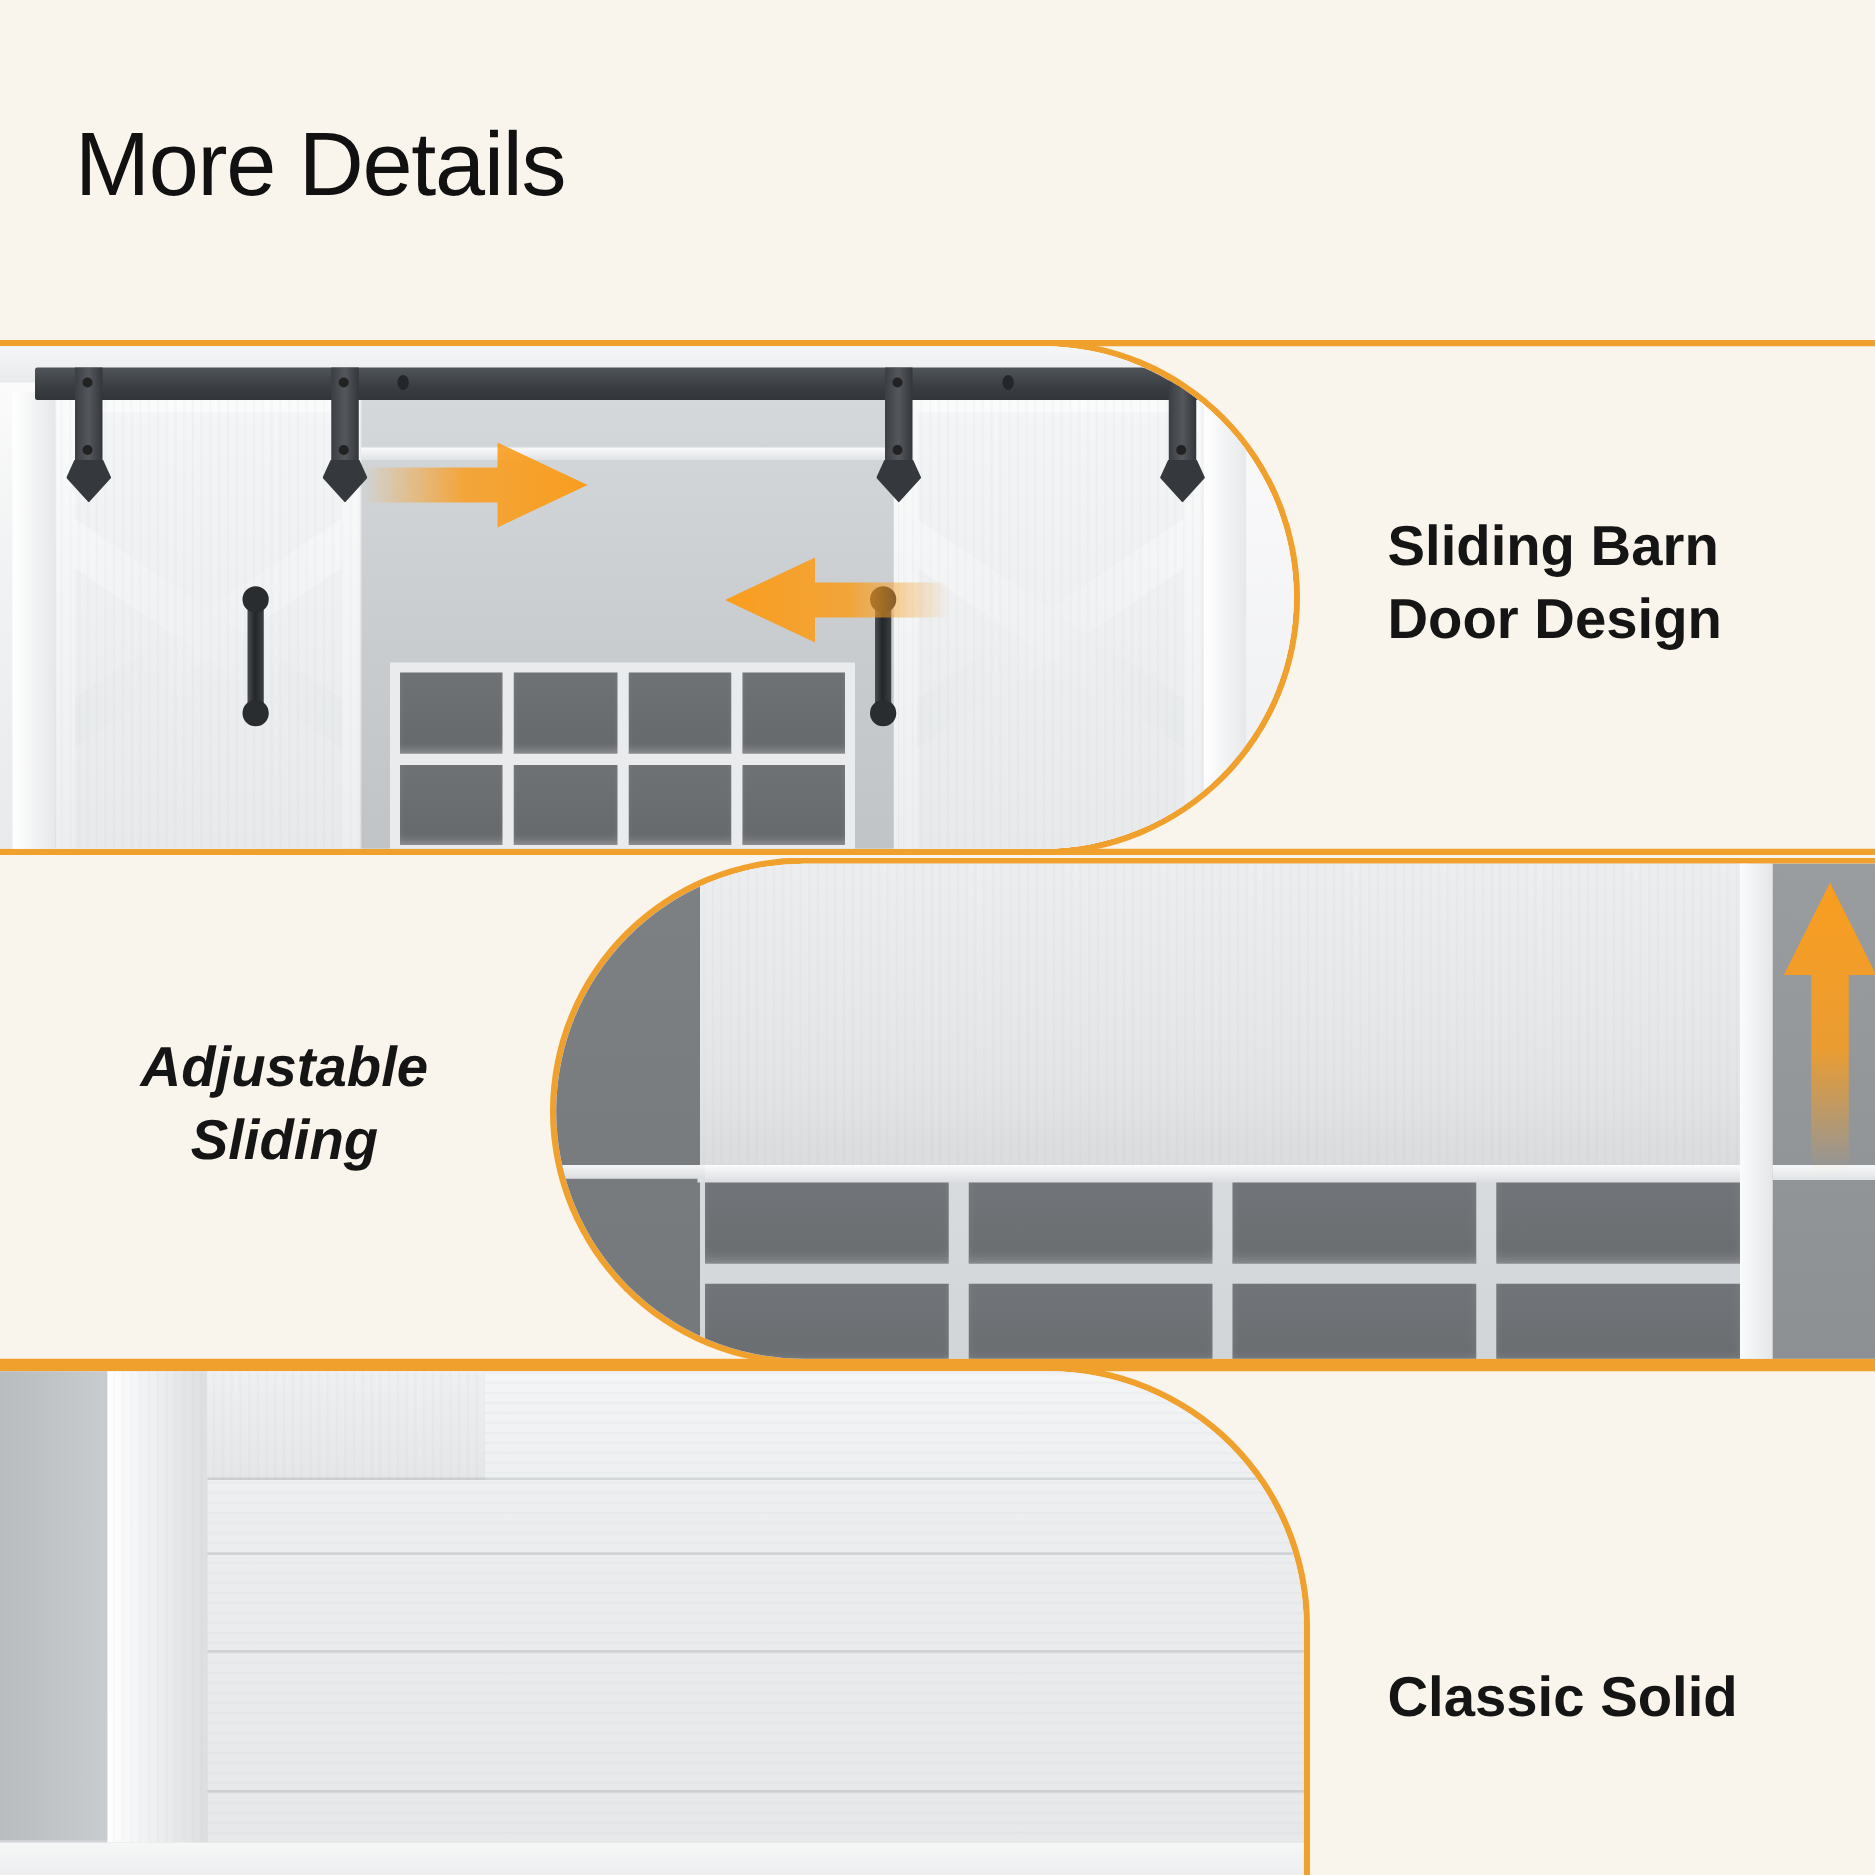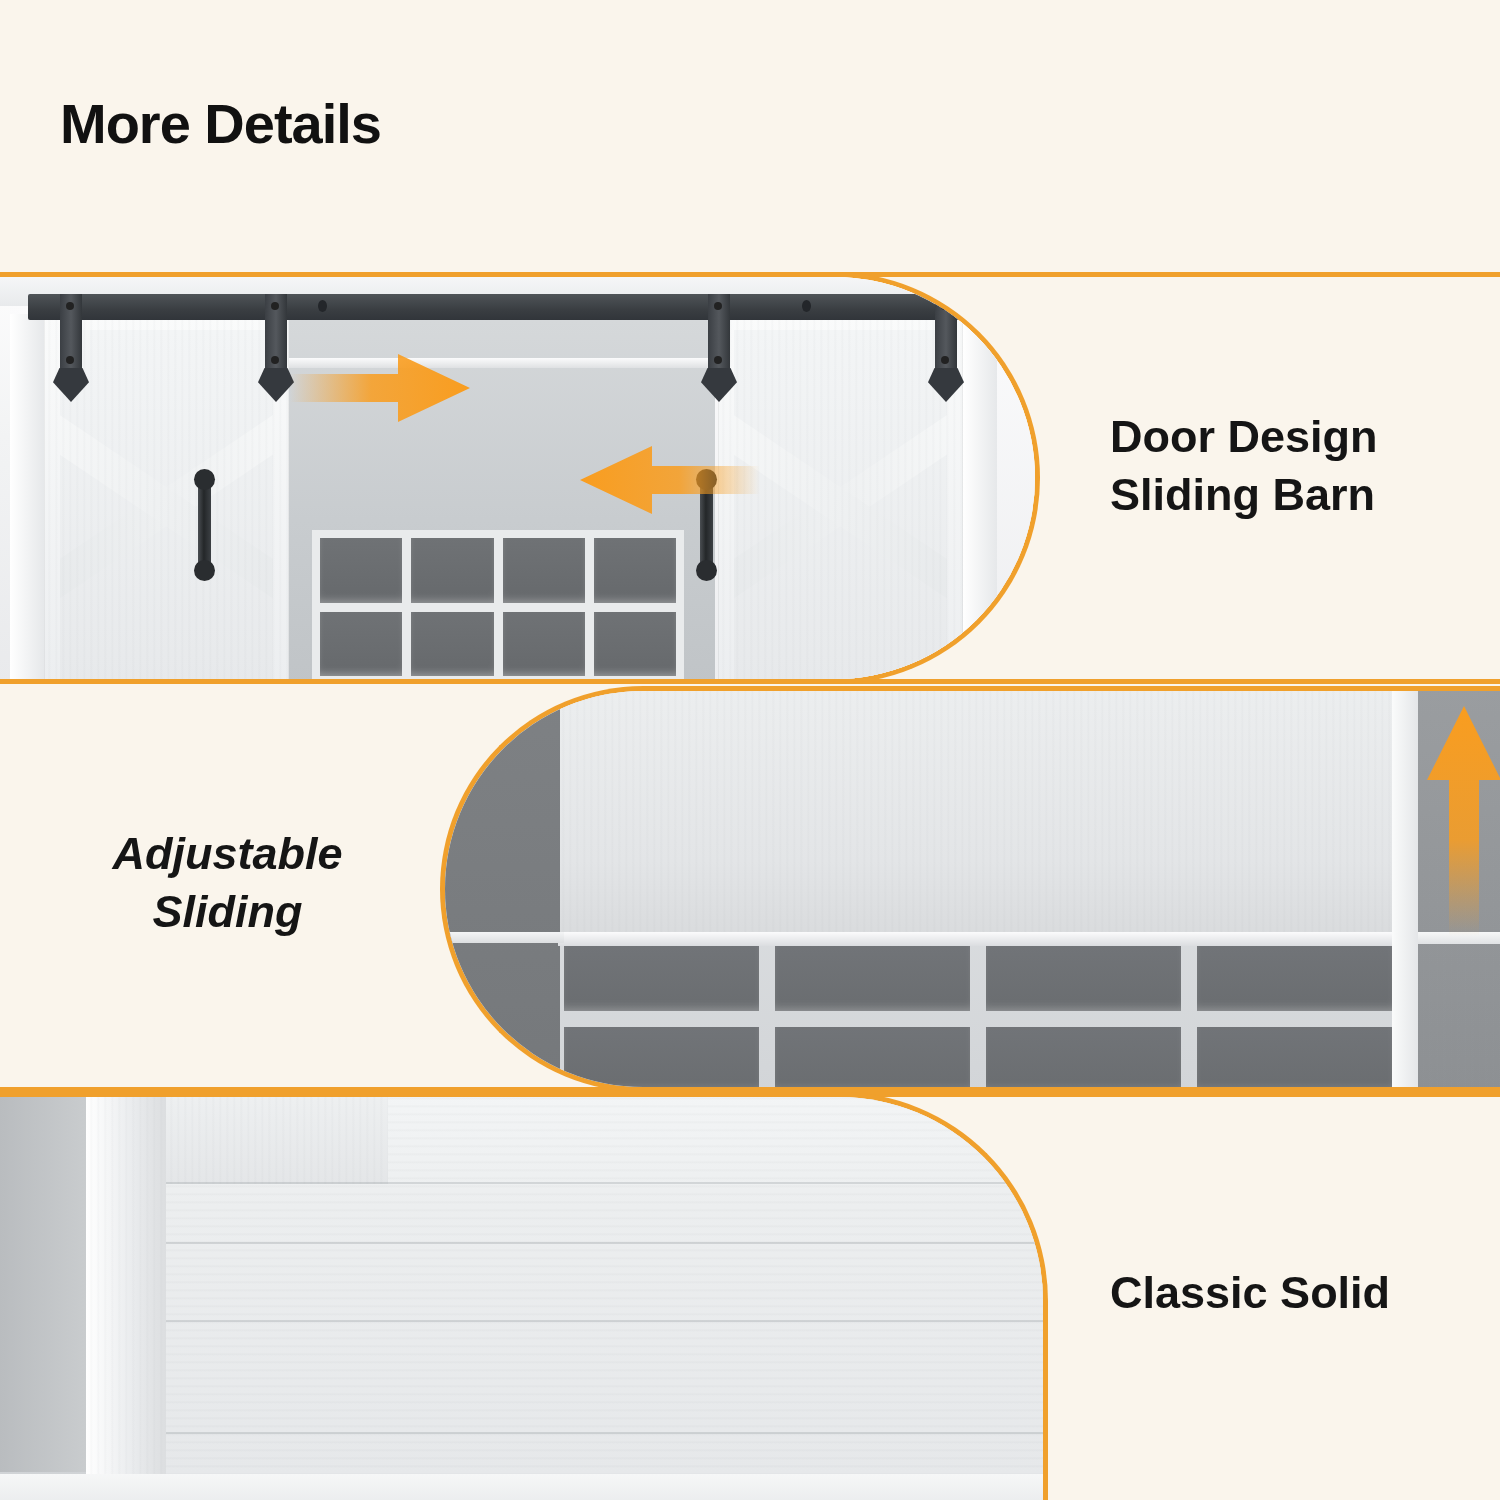--- a/index.html
+++ b/index.html
@@ -8,35 +8,35 @@
     background:#faf5ec;
     font-family:"Liberation Sans",sans-serif;
     overflow:hidden;
     position:relative;
   }
   #stage{position:absolute;inset:0;width:1500px;height:1500px;}
 
   
   .title{
     position:absolute;left:60px;top:96px;
-    font-size:56px;font-weight:700;color:#111111;
+    font-size:72px;font-weight:400;color:#111111;
     letter-spacing:-1px;line-height:1;
     white-space:nowrap;
   }
 
   
   .label{
     position:absolute;
     font-size:45px;font-weight:700;color:#151515;
     line-height:1.28;
   }
   .label .ln{display:block;}
   .label-1{left:1110px;top:408px;text-align:left;}
   .label-2{left:55px;top:825px;width:345px;text-align:center;font-style:italic;}
-  .label-3{left:1110px;top:1264px;text-align:center;}
+  .label-3{left:1110px;top:1329px;text-align:center;}
 
   
   .panel{position:absolute;overflow:hidden;box-sizing:border-box;}
   .panel .photo{position:absolute;inset:0;overflow:hidden;}
 
   
   .panel-1{
     left:-6px;top:272px;width:1046px;height:412px;
     border:5px solid #f0a02c;
     border-left:none;
@@ -260,22 +260,22 @@
               </linearGradient>
             </defs>
             <path d="M180 22 L72 22 L72 2 L0 36 L72 70 L72 50 L180 50 Z" fill="url(#gL)"></path>
           </svg>
         </div>
       </div>
     </div>
   </div>
 
   <div class="label label-1">
+    <span class="ln">Sliding Barn</span>
     <span class="ln">Door Design</span>
-    <span class="ln">Sliding Barn</span>
   </div>
 
   <div class="panel panel-2">
     <div class="photo">
       <div class="ph2">
         <div class="p2-inner-back">
             <div class="wood-v"></div>
           </div>
         <div class="p2-leftdark"></div>
         <div class="p2-railtop"></div>

